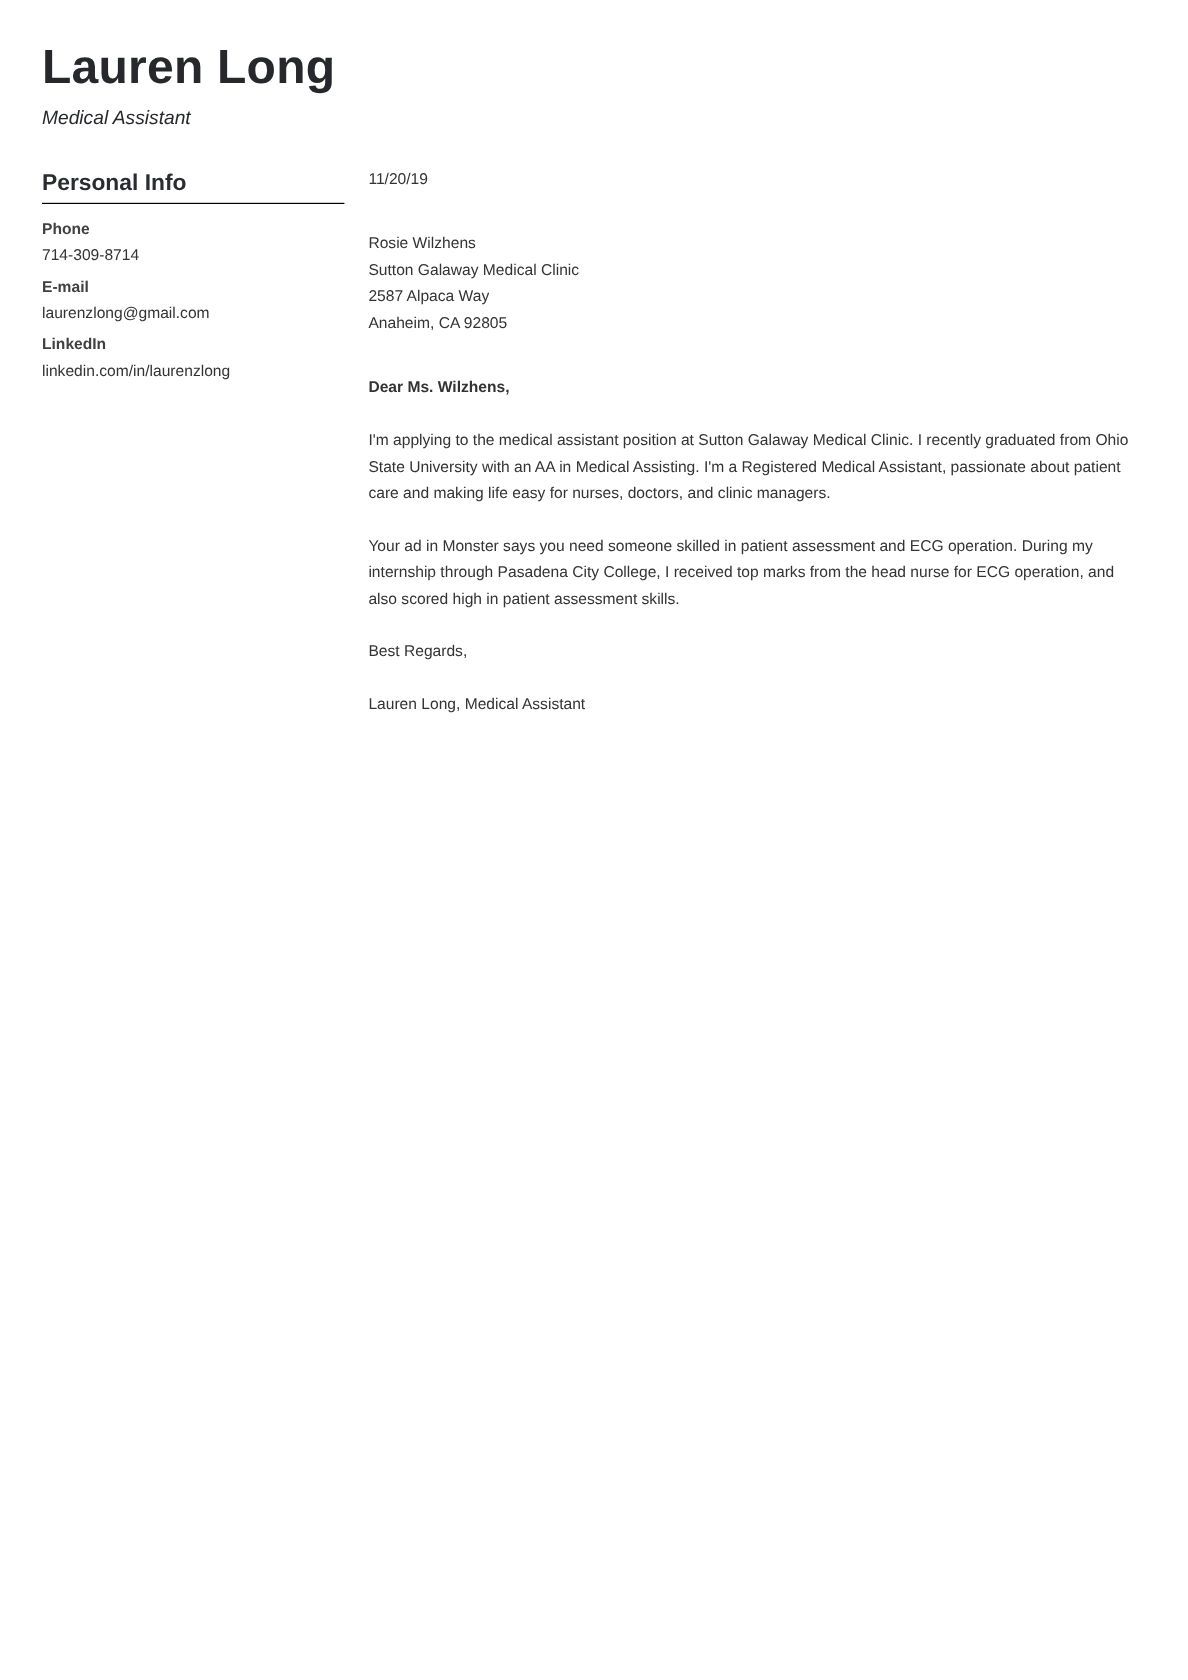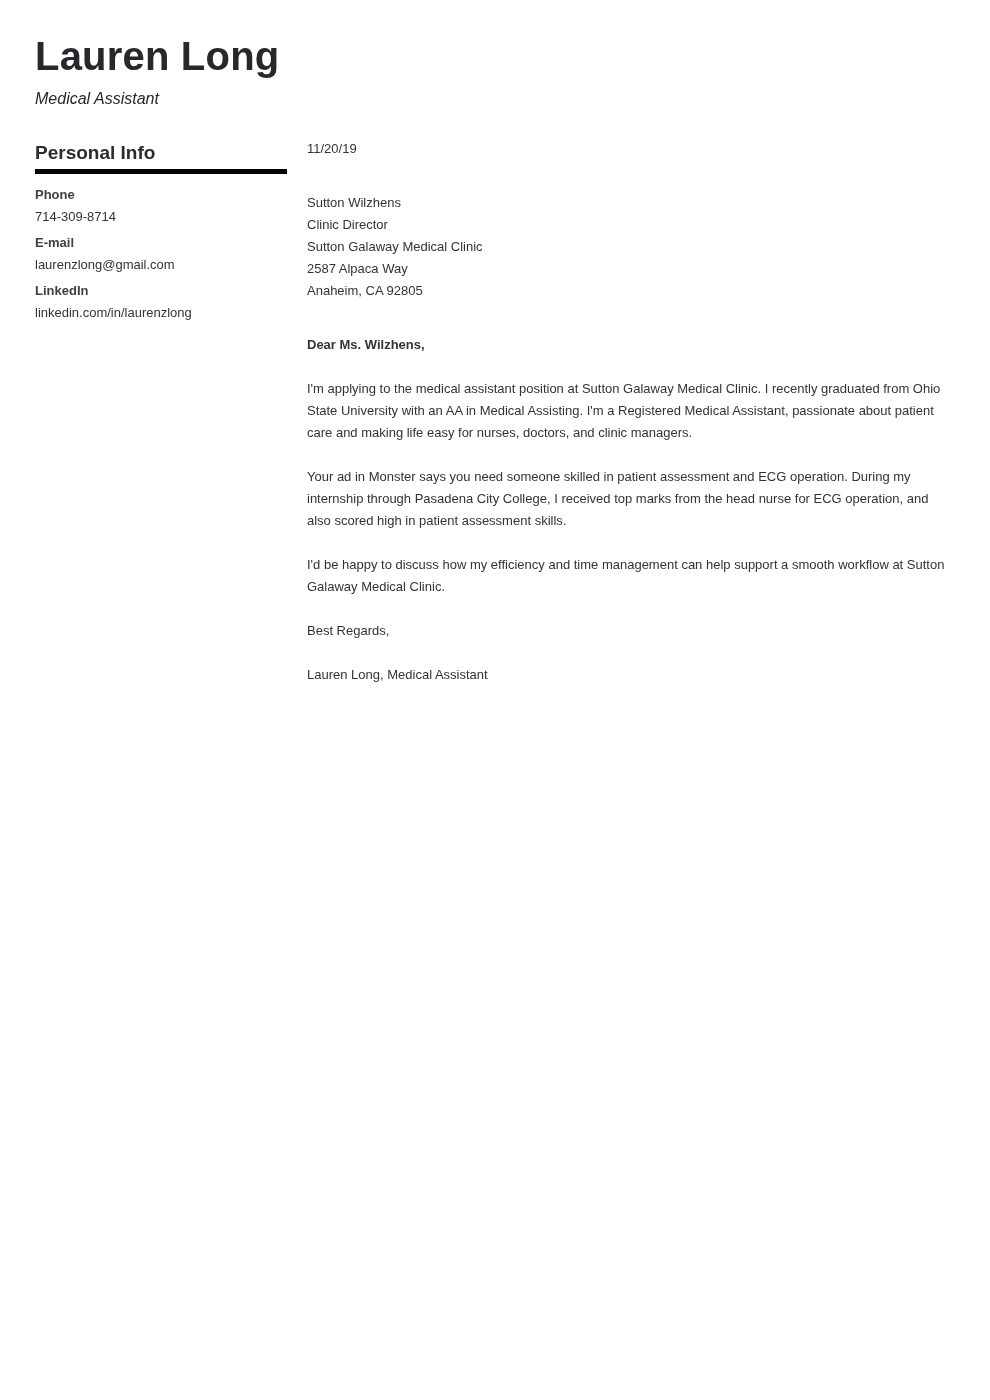--- a/index.html
+++ b/index.html
@@ -40,21 +40,21 @@
     .sidebar {
       width: 252px;
       flex: 0 0 252px;
     }
     .sidebar-heading {
       font-size: 19px;
       font-weight: bold;
       color: #2a2c30;
       line-height: 24px;
       padding-bottom: 4px;
-      border-bottom: 5px solid #000000;
+      border-bottom: 1px solid #000000;
       margin-top: 1px;
     }
     .info-block {
       margin-top: 13px;
     }
     .info-block + .info-block {
       margin-top: 10px;
     }
     .info-label {
       font-size: 13px;
@@ -122,30 +122,28 @@
       <div class="info-block">
         <div class="info-label">LinkedIn</div>
         <div class="info-value">linkedin.com/in/laurenzlong</div>
       </div>
     </div>
 
     <div class="letter">
       <div class="letter-date">11/20/19</div>
 
       <div class="recipient">
-        <div>Sutton Wilzhens</div>
-        <div>Clinic Director</div>
+        <div>Rosie Wilzhens</div>
         <div>Sutton Galaway Medical Clinic</div>
         <div>2587 Alpaca Way</div>
         <div>Anaheim, CA 92805</div>
       </div>
 
       <div class="salutation">Dear Ms. Wilzhens,</div>
 
       <div class="paragraph">I'm applying to the medical assistant position at Sutton Galaway Medical Clinic. I recently graduated from Ohio State University with an AA in Medical Assisting. I'm a Registered Medical Assistant, passionate about patient care and making life easy for nurses, doctors, and clinic managers.</div>
       <div class="paragraph">Your ad in Monster says you need someone skilled in patient assessment and ECG operation. During my internship through Pasadena City College, I received top marks from the head nurse for ECG operation, and also scored high in patient assessment skills.</div>
-      <div class="paragraph">I'd be happy to discuss how my efficiency and time management can help support a smooth workflow at Sutton Galaway Medical Clinic.</div>
 
       <div class="closing">Best Regards,</div>
       <div class="signature">Lauren Long, Medical Assistant</div>
     </div>
   </div>
 </div>
 
 </body></html>

